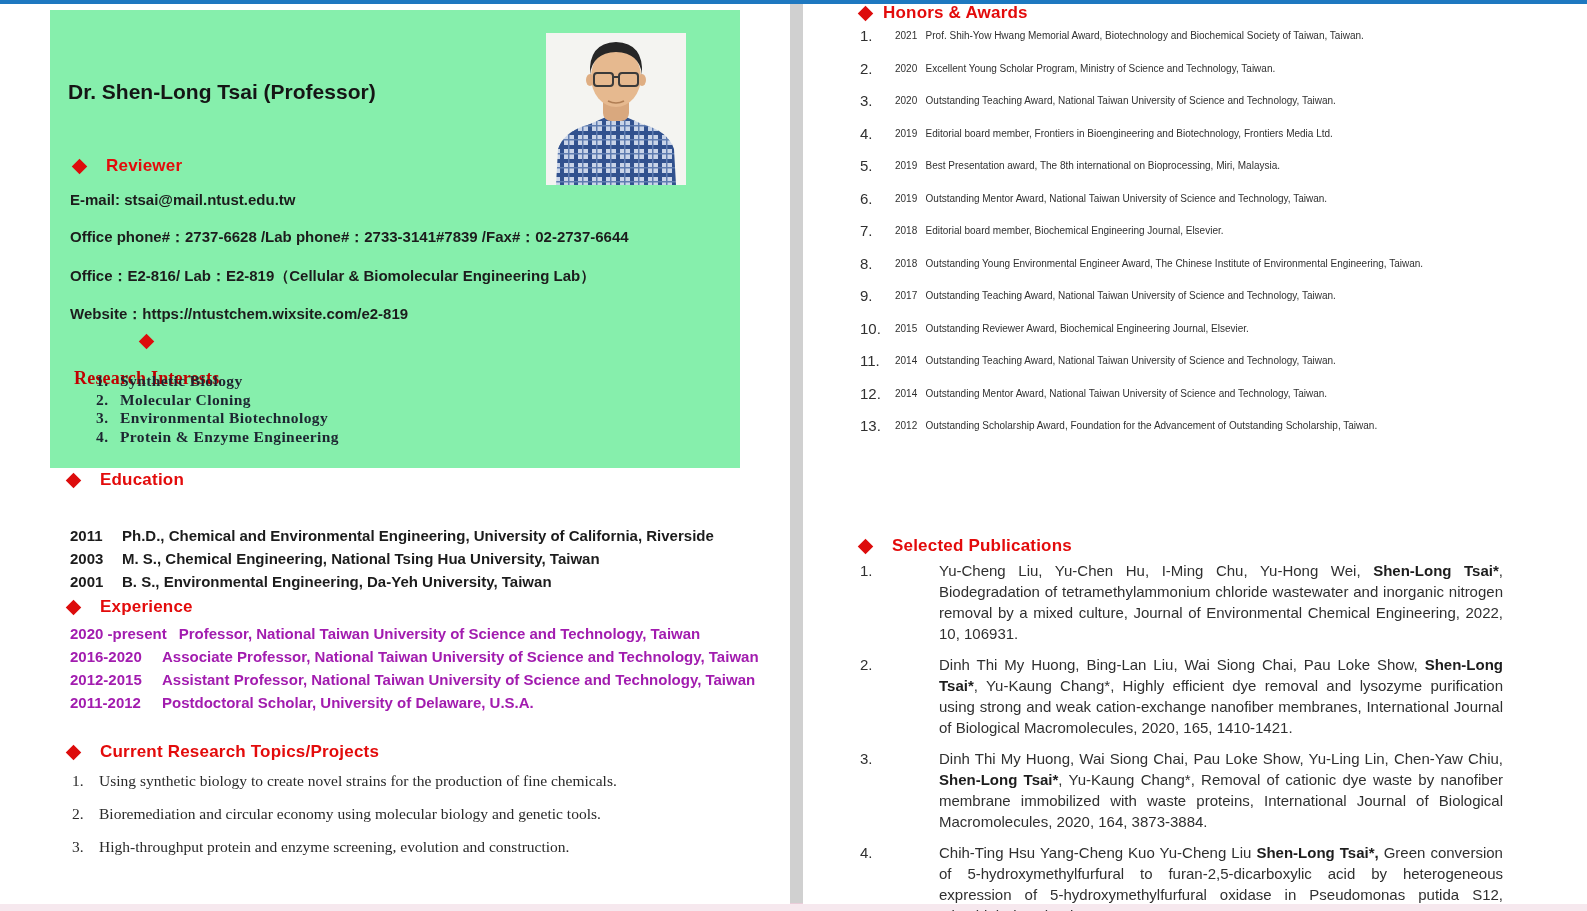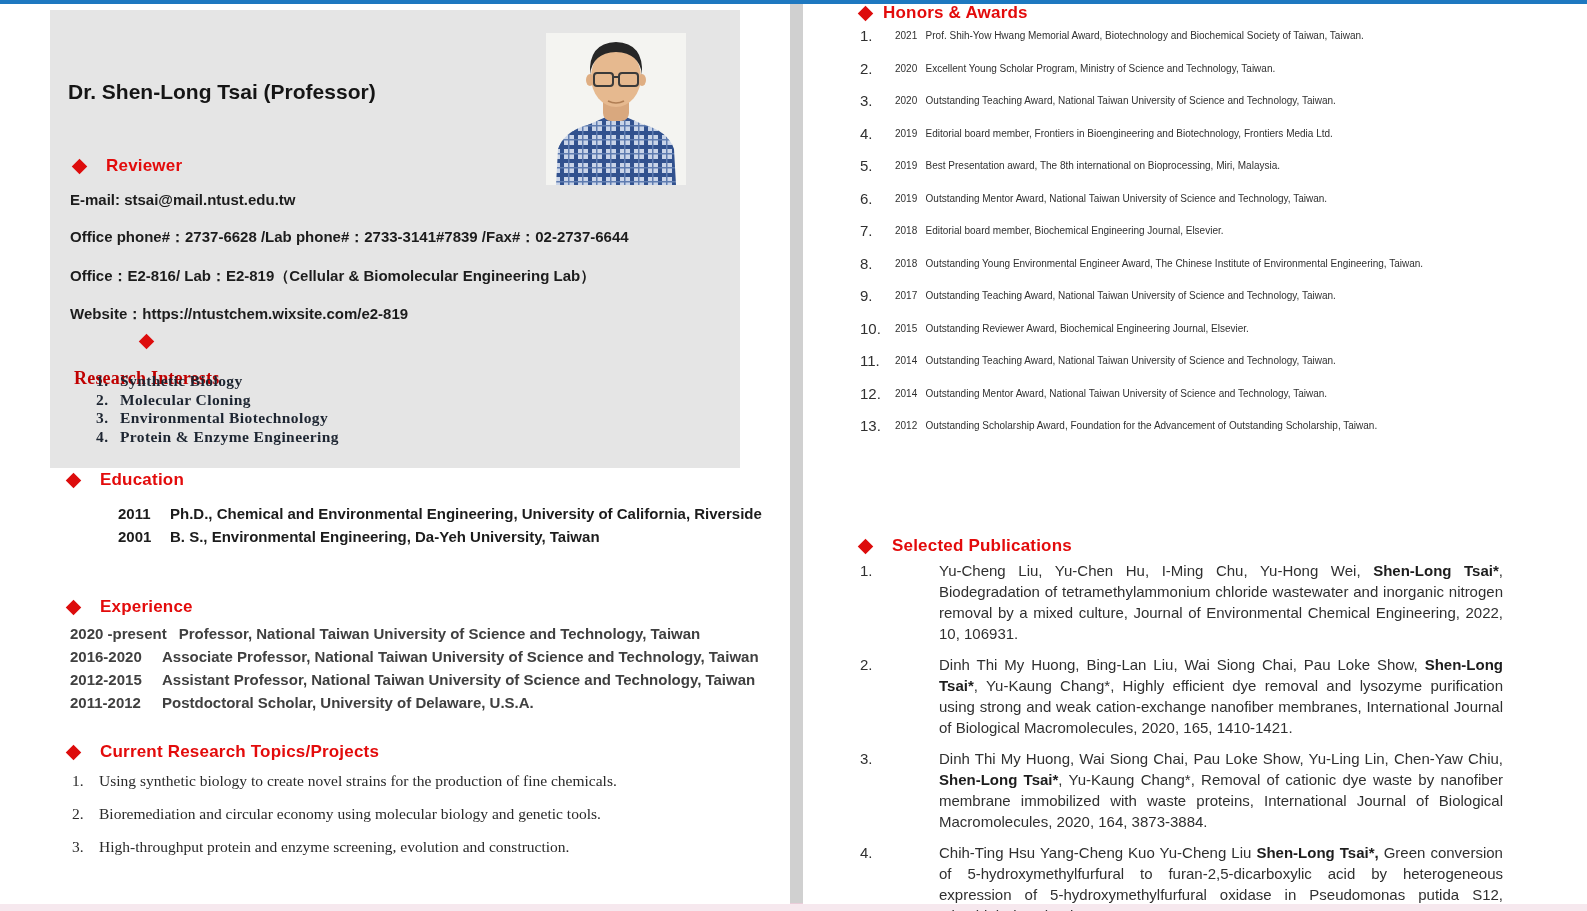--- a/index.html
+++ b/index.html
@@ -16,34 +16,34 @@
   .page-divider{position:absolute;left:790px;width:13px;top:4px;bottom:7px;background:#d0d0d0;}
   .page-right{left:803px;right:0;}
 
   
   .sec-head{position:absolute;display:flex;align-items:center;gap:21px;white-space:nowrap;}
   .diamond{width:11px;height:11px;background:#dd0c0c;transform:rotate(45deg);flex:0 0 auto;}
   .sec-label{font-weight:700;font-size:17px;color:#e30b0b;letter-spacing:.2px;}
   .sec-label.serif{font-family:"Liberation Serif","DejaVu Serif",serif;color:#c00000;font-size:18px;}
 
   
-  .profile-box{position:absolute;left:50px;top:6px;width:690px;height:458px;background:#e5e5e5;}
+  .profile-box{position:absolute;left:50px;top:6px;width:690px;height:458px;background:#86efac;}
   .prof-name{position:absolute;left:18px;top:70px;font-size:21px;font-weight:700;color:#151515;}
   .contact-lines{position:absolute;left:20px;top:0;width:660px;}
   .contact-line{position:absolute;left:0;font-size:15px;font-weight:700;color:#1c1c1c;white-space:nowrap;text-align:center;}
   .ri-list{position:absolute;left:46px;top:362px;}
   .ri-row{display:flex;line-height:18.5px;font-family:"Liberation Serif","DejaVu Serif",serif;font-weight:700;font-size:15.5px;color:#1d2531;letter-spacing:.4px;}
   .ri-num{width:24px;flex:0 0 auto;}
   .photo-frame{position:absolute;left:496px;top:23px;width:140px;height:152px;}
 
   
   .edu-list,.exp-list{position:absolute;left:70px;width:700px;}
   .edu-row{display:flex;line-height:23px;font-size:15px;font-weight:700;color:#1c1c1c;white-space:nowrap;}
   .edu-year{width:52px;flex:0 0 auto;}
-  .exp-row{display:flex;line-height:23px;font-size:15px;font-weight:700;color:#404040;white-space:nowrap;}
+  .exp-row{display:flex;line-height:23px;font-size:15px;font-weight:700;color:#a21caf;white-space:nowrap;}
   .exp-period{min-width:80px;flex:0 0 auto;margin-right:12px;}
   .cr-list{position:absolute;left:72px;width:660px;}
   .cr-row{display:flex;font-family:"Liberation Serif","DejaVu Serif",serif;font-size:15.5px;color:#2a2a2a;line-height:21px;margin-bottom:12px;}
   .cr-num{width:27px;flex:0 0 auto;}
 
   
   .rp-block{position:absolute;left:57px;width:643px;}
   .num-row{display:flex;margin-bottom:11.5px;}
   .num-col{width:35px;flex:0 0 auto;font-size:15px;color:#303030;line-height:21px;}
   .num-body{flex:1;font-size:10px;color:#303030;line-height:21px;text-align:justify;}
@@ -121,24 +121,28 @@
           <span class="ri-num">4.</span>
           <span>Protein &amp; Enzyme Engineering</span>
         </div>
       </div>
   </div>
 
   <div class="sec-head" style="left:68px;top:466px;">
     <span class="diamond"></span>
     <span class="sec-label">Education</span>
   </div>
-  <div class="edu-list" id="edu-list" style="top:498px;margin-left:48px;">
+  <div class="edu-list" id="edu-list" style="top:520px;">
       <div class="edu-row">
         <span class="edu-year">2011</span>
         <span>Ph.D., Chemical and Environmental Engineering, University of California, Riverside</span>
+      </div>
+      <div class="edu-row">
+        <span class="edu-year">2003</span>
+        <span>M. S., Chemical Engineering, National Tsing Hua University, Taiwan</span>
       </div>
       <div class="edu-row">
         <span class="edu-year">2001</span>
         <span>B. S., Environmental Engineering, Da-Yeh University, Taiwan</span>
       </div>
     </div>
 
   <div class="sec-head" style="left:68px;top:593px;">
     <span class="diamond"></span>
     <span class="sec-label">Experience</span>

